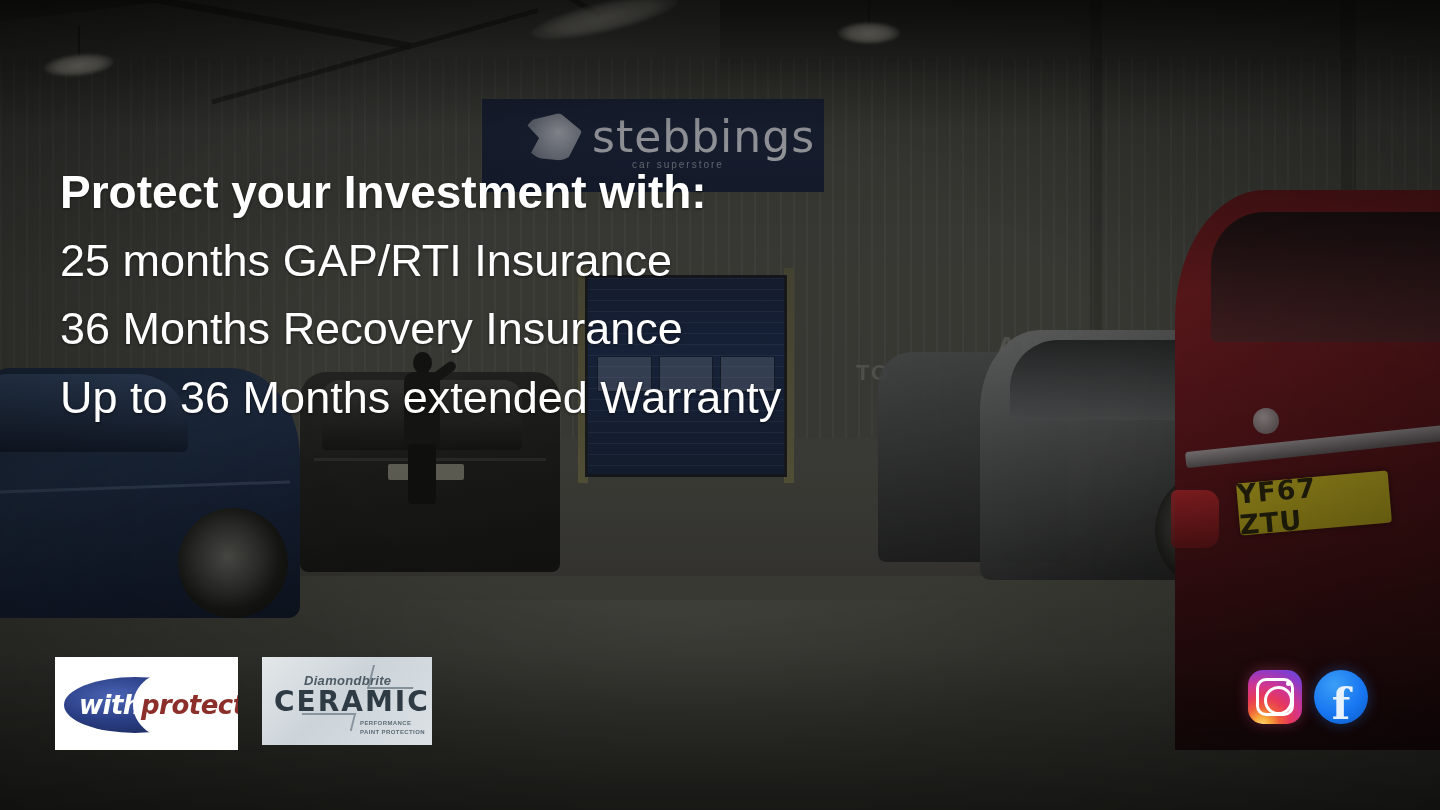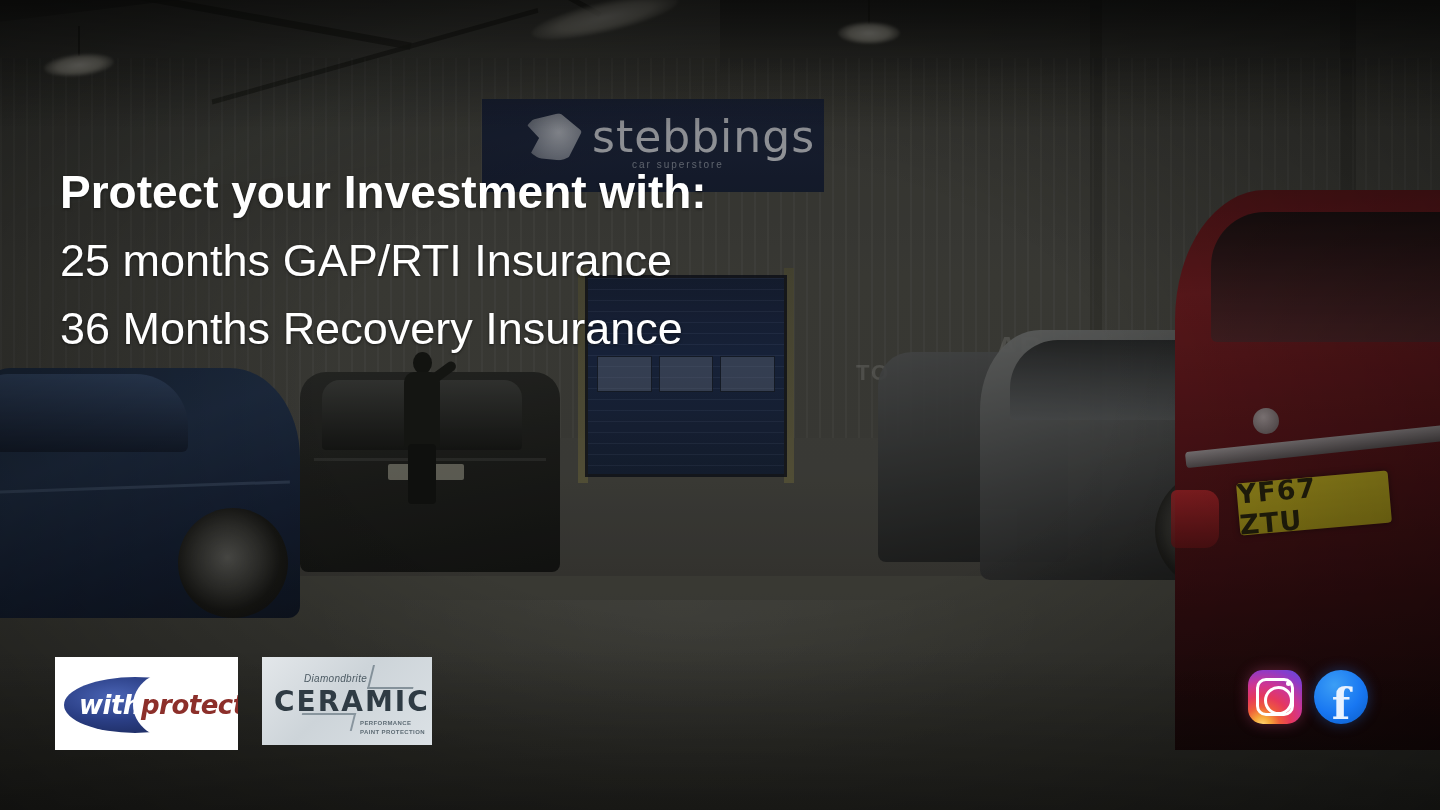--- a/index.html
+++ b/index.html
@@ -410,23 +410,23 @@
   .logo-ceramic {
     position: relative;
     width: 170px; height: 88px;
     background: linear-gradient(135deg, #e3e7ea 0%, #cdd4d9 45%, #dbe1e5 100%);
     overflow: hidden;
   }
   .cer-brand {
     position: absolute;
     left: 42px; top: 16px;
     color: #4c5a63;
-    font-size: 10px;
+    font-size: 13px;
     font-style: italic;
-    font-weight: normal;
+    font-weight: bold;
     letter-spacing: .3px;
   }
   .cer-word {
     position: absolute;
     left: 12px; top: 28px;
     color: #2f3b44;
     font-size: 28px;
     font-weight: bold;
     letter-spacing: 2px;
     font-family: "DejaVu Sans", sans-serif;
@@ -590,20 +590,21 @@
     </div>
 
     <div class="scrim"></div>
     <div class="vignette"></div>
   </div>
 
   <div class="copy">
     <h1 class="headline">Protect your Investment with:</h1>
     <p class="bullet">25 months GAP/RTI Insurance</p>
     <p class="bullet">36 Months Recovery Insurance</p>
+    <p class="bullet">Up to 36 Months extended Warranty</p>
   </div>
 
   <div class="logo-row">
 
     <div class="logo-autoprotect">
       <div class="ap-swoosh"></div>
       <div class="ap-cut"></div>
       <div class="ap-auto">with</div>
       <div class="ap-protect">protect</div>
     </div>

